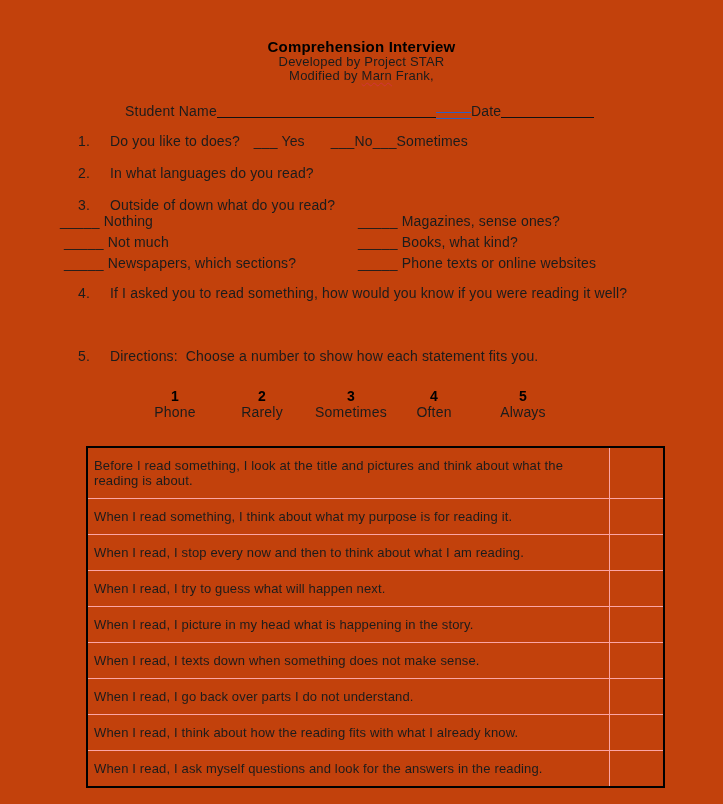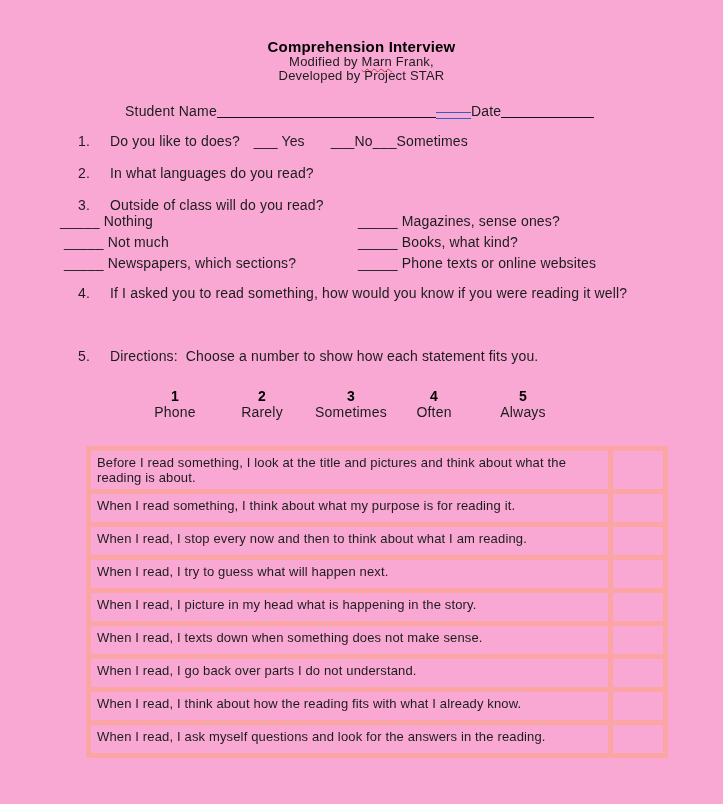--- a/index.html
+++ b/index.html
@@ -1,17 +1,17 @@
 <!DOCTYPE html>
 <html><head>
 <meta charset="utf-8">
 <style>
   html, body { margin:0; padding:0; background:#fff; }
   .page {
-    position:relative; width:723px; height:804px; background:#f9a8d4;
+    position:relative; width:723px; height:804px; background:#c2410c;
     font-family:"Liberation Sans","DejaVu Sans",sans-serif;
     color:#1c1c1c; overflow:hidden;
   }
   .header { position:absolute; top:38px; left:0; width:723px; text-align:center; }
   .title  { font-size:15px; font-weight:bold; color:#000; letter-spacing:.2px; line-height:17px; }
   .sub    { font-size:13px; line-height:14px; letter-spacing:.2px; }
   .misspelled {
     text-decoration: underline wavy #d13438;
     text-decoration-thickness:1px; text-underline-offset:2px;
   }
@@ -27,51 +27,51 @@
   .opt1 { display:inline-block; }
   .opt3 { position:absolute; font-size:14px; letter-spacing:.15px; white-space:nowrap; }
   .scale-item { position:absolute; top:388px; width:100px; text-align:center; }
   .scale-num  { font-size:14px; font-weight:bold; color:#000; line-height:16px; }
   .scale-label{ font-size:14px; letter-spacing:.2px; line-height:16px; }
   table.survey {
     position:absolute; left:86px; top:446px; width:577px;
     border-collapse:collapse; table-layout:fixed; border:2px solid #000;
   }
   .survey td {
-    border:5px solid #fca5a5; vertical-align:top; box-sizing:border-box;
-    padding:4px 6px; font-size:13px; line-height:15px; letter-spacing:.15px;margin-top:16px;
+    border:1px solid #fca5a5; vertical-align:top; box-sizing:border-box;
+    padding:10px 6px; font-size:13px; line-height:15px; letter-spacing:.15px;margin-top:16px;
   }
   .survey td.stmt  { width:522px; }
   .survey td.score { width:55px; }
   .survey tr td { height:33px; }
   .survey tr.first td { height:31px; }
 </style>
 </head>
 <body>
 
 <div class="page">
 
   <div class="header">
     <div class="title">Comprehension Interview</div>
+    <div class="sub">Developed by Project STAR</div>
     <div class="sub"><span>Modified by </span><span class="misspelled">Marn</span><span> Frank,</span></div>
-    <div class="sub">Developed by Project STAR</div>
   </div>
 
   <div class="name-line"><span>Student Name</span><span class="uline" style="width:219px"></span><span class="blue-dbl"></span><span>Date</span><span class="uline" style="width:93px"></span></div>
 
   <div class="q" style="top:133px">
     <span class="qnum">1.</span><span>Do you like to does?</span><span class="opt1" style="margin-left:14px">___ Yes</span><span class="opt1" style="margin-left:26px">___No</span><span class="opt1" style="">___Sometimes</span>
   </div>
 
   <div class="q" style="top:165px">
     <span class="qnum">2.</span><span>In what languages do you read?</span>
   </div>
 
   <div class="q" style="top:197px">
-    <span class="qnum">3.</span><span>Outside of class will do you read?</span>
+    <span class="qnum">3.</span><span>Outside of down what do you read?</span>
   </div>
   <span class="opt3" style="left:60px;  top:213px">_____ Nothing</span>
   <span class="opt3" style="left:64px;  top:234px">_____ Not much</span>
   <span class="opt3" style="left:64px;  top:255px">_____ Newspapers, which sections?</span>
   <span class="opt3" style="left:358px; top:213px">_____ Magazines, sense ones?</span>
   <span class="opt3" style="left:358px; top:234px">_____ Books, what kind?</span>
   <span class="opt3" style="left:358px; top:255px">_____ Phone texts or online websites</span>
 
   <div class="q" style="top:285px">
     <span class="qnum">4.</span><span>If I asked you to read something, how would you know if you were reading it well?</span>

